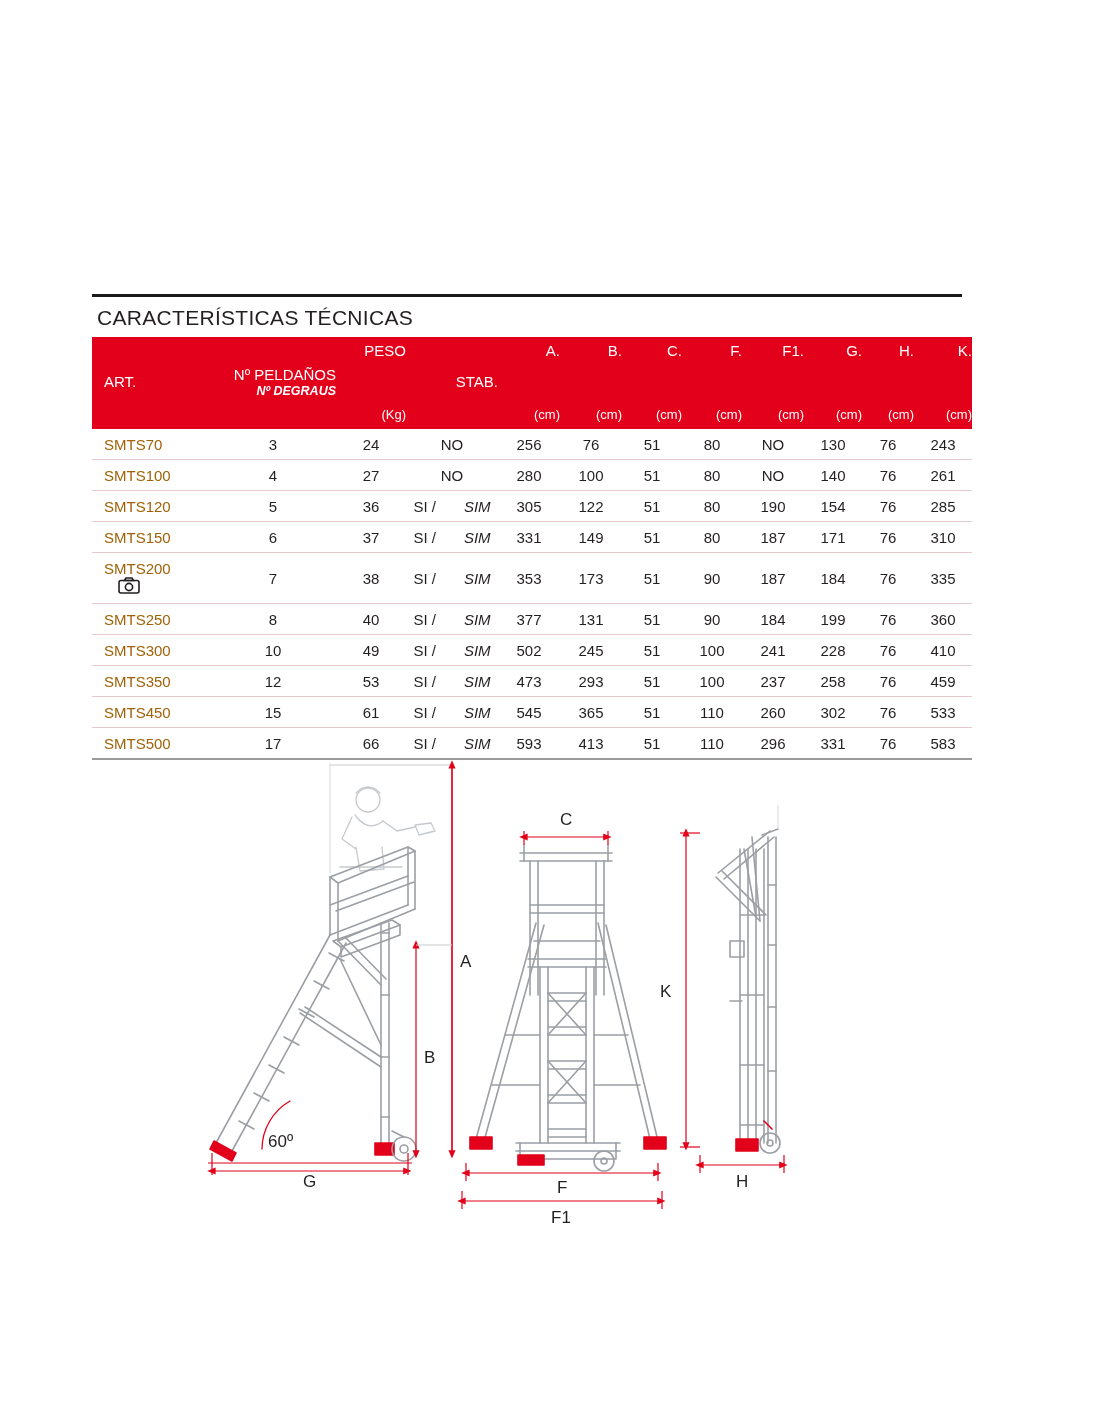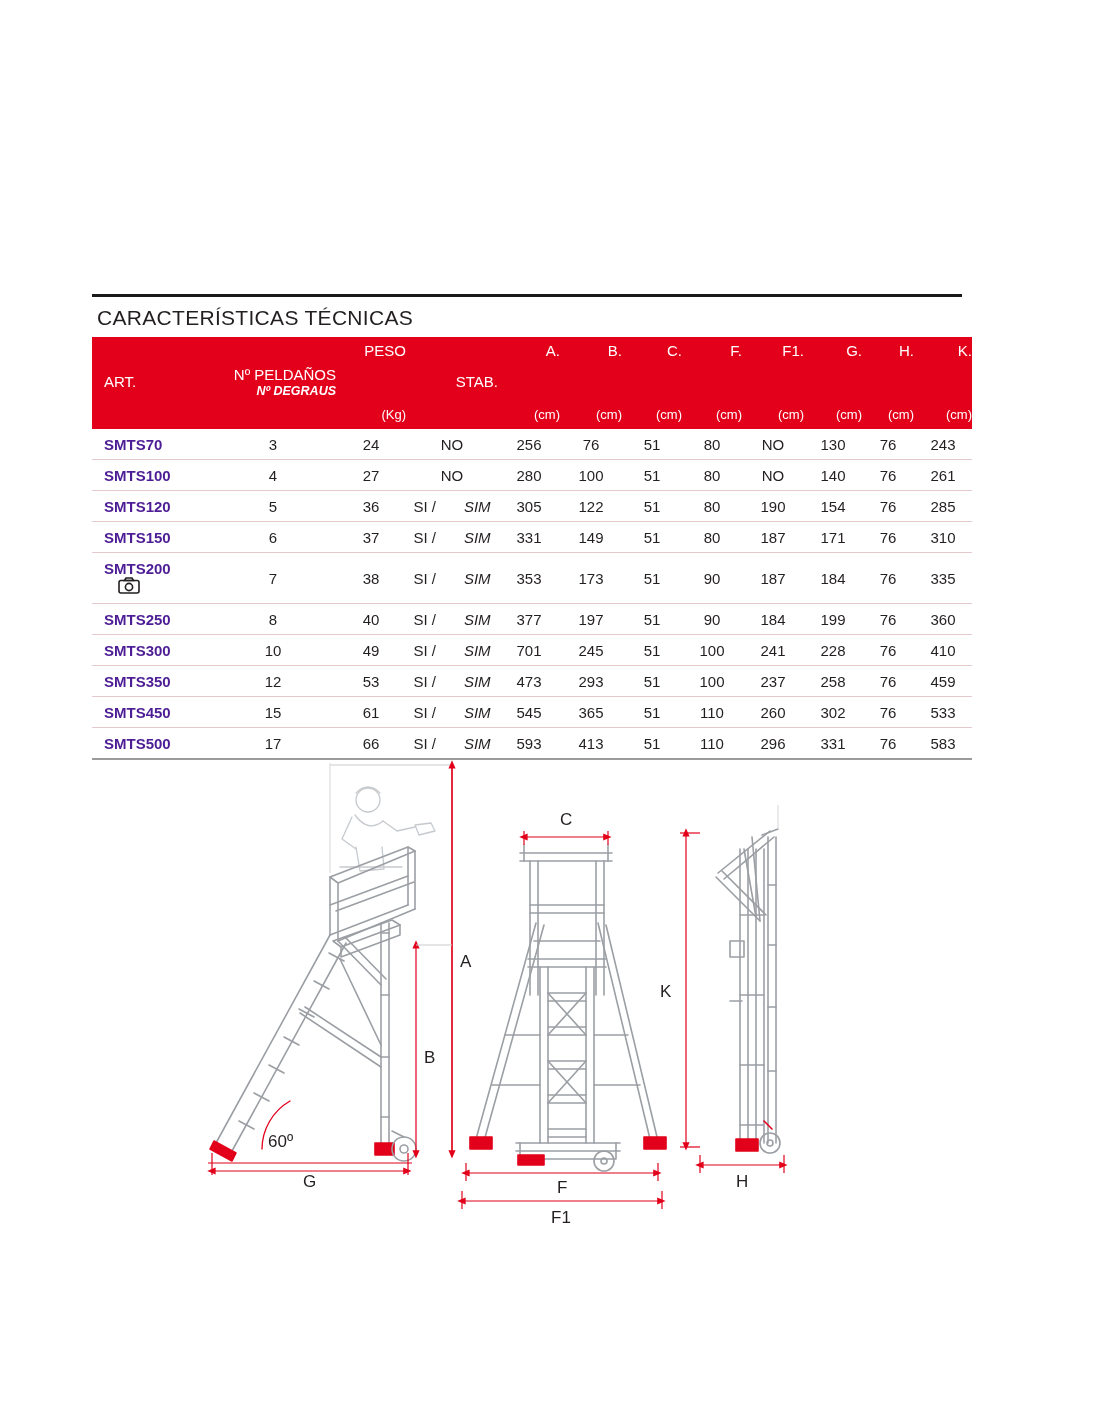--- a/index.html
+++ b/index.html
@@ -75,22 +75,22 @@
     text-align: center;
     padding: 7px 0 6px 0;
     border-bottom: 1px solid #e6c9cd;
   }
   table.spec tr:last-child td {
     border-bottom: 2px solid #9b9b9b;
   }
   table.spec td.art {
     text-align: left;
     padding-left: 12px;
-    color: #4c1d95;
-    font-weight: bold;
+    color: #a16207;
+    font-weight: normal;
     position: relative;
   }
   td.stab .sim {
     font-style: italic;
     padding-left: 28px;
   }
   .cam-icon {
     display: inline-block;
     margin-left: 14px;
     vertical-align: -3px;
@@ -264,35 +264,35 @@
           <td>76</td>
           <td>335</td>
         </tr>
 
         <tr>
           <td class="art"><span>SMTS250</span></td>
           <td>8</td>
           <td>40</td>
           <td class="stab"><span>SI /</span><span class="sim">SIM</span></td>
           <td>377</td>
-          <td>197</td>
+          <td>131</td>
           <td>51</td>
           <td>90</td>
           <td>184</td>
           <td>199</td>
           <td>76</td>
           <td>360</td>
         </tr>
 
         <tr>
           <td class="art"><span>SMTS300</span></td>
           <td>10</td>
           <td>49</td>
           <td class="stab"><span>SI /</span><span class="sim">SIM</span></td>
-          <td>701</td>
+          <td>502</td>
           <td>245</td>
           <td>51</td>
           <td>100</td>
           <td>241</td>
           <td>228</td>
           <td>76</td>
           <td>410</td>
         </tr>
 
         <tr>

